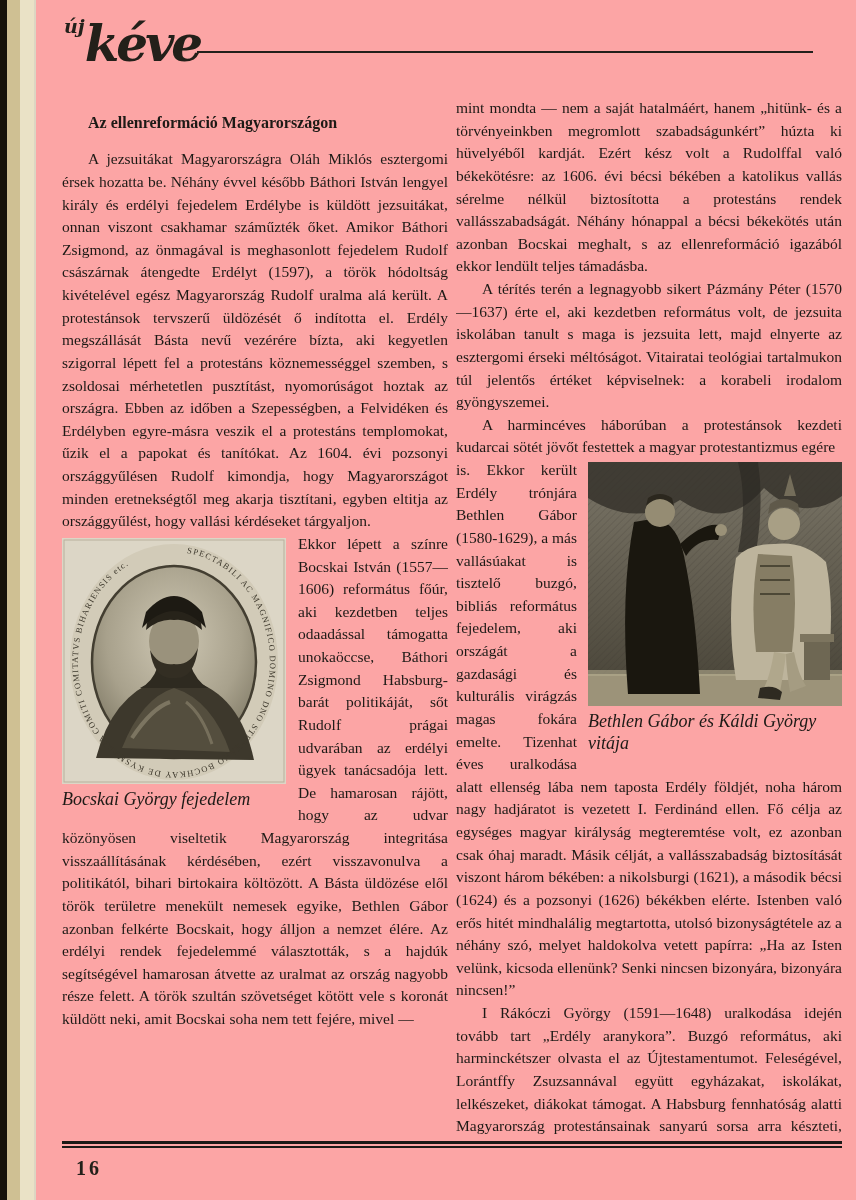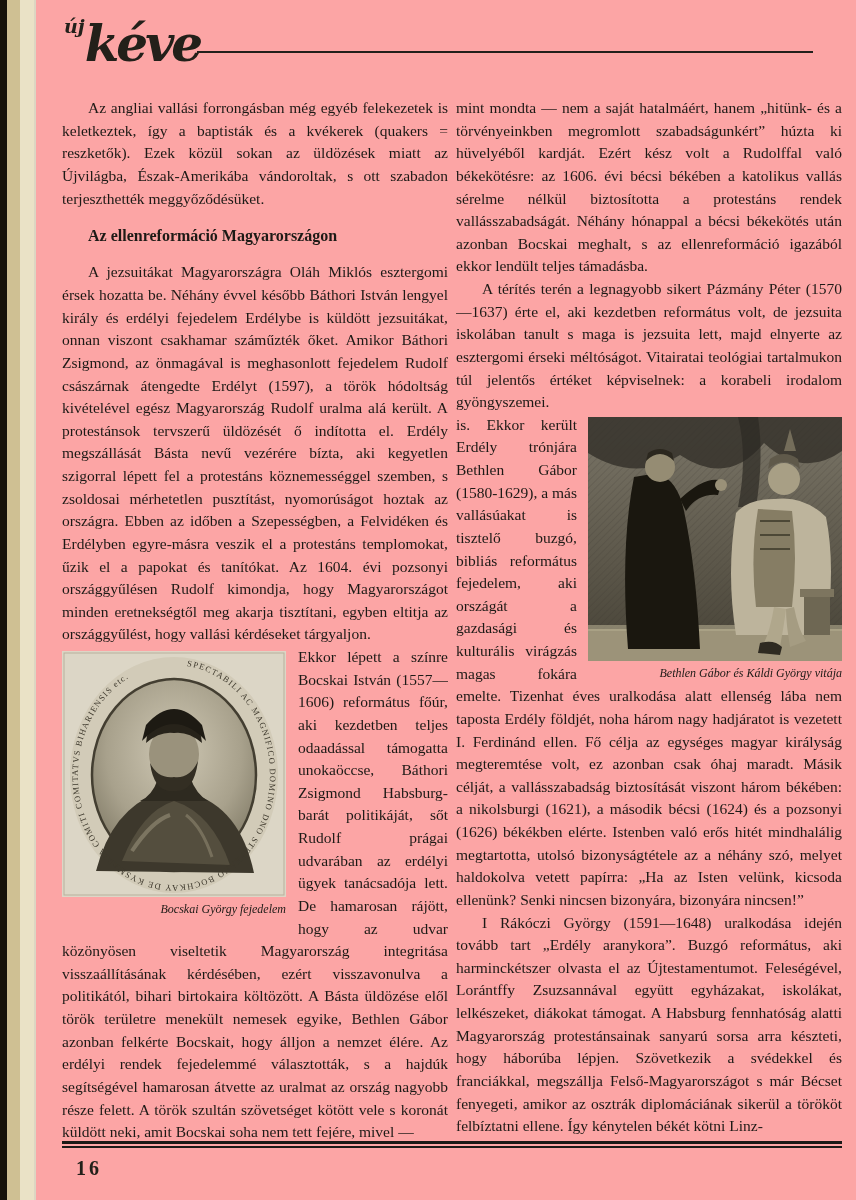--- a/index.html
+++ b/index.html
@@ -41,21 +41,21 @@
   .col h3 {
     font-size:16px; font-weight:bold; text-align:left;
     margin:14px 0 14px 26px; text-indent:0;
   }
 
   
   figure { margin:0; text-indent:0; }
   .fig-bocskai { float:left;  width:224px; margin:5px 12px 3px 0; }
   .fig-bethlen { float:right; width:254px; margin:3px 0 4px 11px; }
   figcaption {
-    font-style:italic; font-size:12px; text-align:right;
+    font-style:italic; font-size:18px; text-align:left;
     margin-top:5px; line-height:1.2;
   }
   .fig-frame { display:block; }
 
   
   .footer-rule {
     position:absolute; left:62px; top:1141px; width:780px; height:7px;
     border-top:3px solid #1b1916; border-bottom:2px solid #1b1916;
     box-sizing:border-box;
   }
@@ -77,21 +77,20 @@
   <div class="edge-tan"></div>
   <div class="edge-cream"></div>
   <div class="edge-line"></div>
 
   <div class="masthead">
     <span class="logo-uj">új</span><span class="logo-keve">kéve</span>
   </div>
   <div class="masthead-rule"></div>
 
   <div class="col col-left">
-    <p>Az angliai vallási forrongásban még egyéb felekezetek is keletkeztek, így a baptisták és a kvékerek (quakers = reszketők). Ezek közül sokan az üldözések miatt az Újvilágba, Észak-Amerikába vándoroltak, s ott szabadon terjeszthették meggyőződésüket.</p>
     <h3>Az ellenreformáció Magyarországon</h3>
     <p>A jezsuitákat Magyarországra Oláh Miklós esztergomi érsek hozatta be. Néhány évvel később Báthori István lengyel király és erdélyi fejedelem Erdélybe is küldött jezsuitákat, onnan viszont csakhamar száműzték őket. Amikor Báthori Zsigmond, az önmagával is meghasonlott fejedelem Rudolf császárnak átengedte Erdélyt (1597), a török hódoltság kivételével egész Magyarország Rudolf uralma alá került. A protestánsok tervszerű üldözését ő indította el. Erdély megszállását Básta nevű vezérére bízta, aki kegyetlen szigorral lépett fel a protestáns köznemességgel szemben, s zsoldosai mérhetetlen pusztítást, nyomorúságot hoztak az országra. Ebben az időben a Szepességben, a Felvidéken és Erdélyben egyre-másra veszik el a protestáns templomokat, űzik el a papokat és tanítókat. Az 1604. évi pozsonyi országgyűlésen Rudolf kimondja, hogy Magyarországot minden eretnekségtől meg akarja tisztítani, egyben eltitja az országgyűlést, hogy vallási kérdéseket tárgyaljon.</p>
 
     <figure class="fig-bocskai">
       <svg class="fig-frame" width="224" height="246" viewBox="0 0 224 246">
         <defs>
           <radialGradient id="bgface" cx="50%" cy="38%" r="75%">
             <stop offset="0%" stop-color="#cfc8b4"></stop>
             <stop offset="55%" stop-color="#a8a18c"></stop>
             <stop offset="100%" stop-color="#6d6754"></stop>
@@ -118,20 +117,21 @@
         </text>
       </svg>
       <figcaption>Bocskai György fejedelem</figcaption>
     </figure>
     <p class="cont">Ekkor lépett a színre Bocskai István (1557—1606) református főúr, aki kezdetben teljes odaadással támogatta unokaöccse, Báthori Zsigmond Habsburg-barát politikáját, sőt Rudolf prágai udvarában az erdélyi ügyek tanácsadója lett. De hamarosan rájött, hogy az udvar közönyösen viseltetik Magyarország integritása visszaállításának kérdésében, ezért visszavonulva a politikától, bihari birtokaira költözött. A Básta üldözése elől török területre menekült nemesek egyike, Bethlen Gábor azonban felkérte Bocskait, hogy álljon a nemzet élére. Az erdélyi rendek fejedelemmé választották, s a hajdúk segítségével hamarosan átvette az uralmat az ország nagyobb része felett. A török szultán szövetséget kötött vele s koronát küldött neki, amit Bocskai soha nem tett fejére, mivel —</p>
   </div>
 
   <div class="col col-right">
     <p class="cont">mint mondta — nem a saját hatalmáért, hanem „hitünk- és a törvényeinkben megromlott szabadságunkért” húzta ki hüvelyéből kardját. Ezért kész volt a Rudolffal való békekötésre: az 1606. évi bécsi békében a katolikus vallás sérelme nélkül biztosította a protestáns rendek vallásszabadságát. Néhány hónappal a bécsi békekötés után azonban Bocskai meghalt, s az ellenreformáció igazából ekkor lendült teljes támadásba.</p>
     <p>A térítés terén a legnagyobb sikert Pázmány Péter (1570—1637) érte el, aki kezdetben református volt, de jezsuita iskolában tanult s maga is jezsuita lett, majd elnyerte az esztergomi érseki méltóságot. Vitairatai teológiai tartalmukon túl jelentős értéket képviselnek: a korabeli irodalom gyöngyszemei.</p>
+    <p>A harmincéves háborúban a protestánsok kezdeti kudarcai sötét jövőt festettek a magyar protestantizmus egére</p>
 
     <figure class="fig-bethlen">
       <svg class="fig-frame" width="254" height="244" viewBox="0 0 254 244">
         <defs>
           <linearGradient id="bgscene" x1="0" y1="0" x2="0" y2="1">
             <stop offset="0%" stop-color="#7b7668"></stop>
             <stop offset="60%" stop-color="#5c574a"></stop>
             <stop offset="100%" stop-color="#464236"></stop>
           </linearGradient>
           <pattern id="hatch" width="5" height="5" patternUnits="userSpaceOnUse" patternTransform="rotate(45)">

